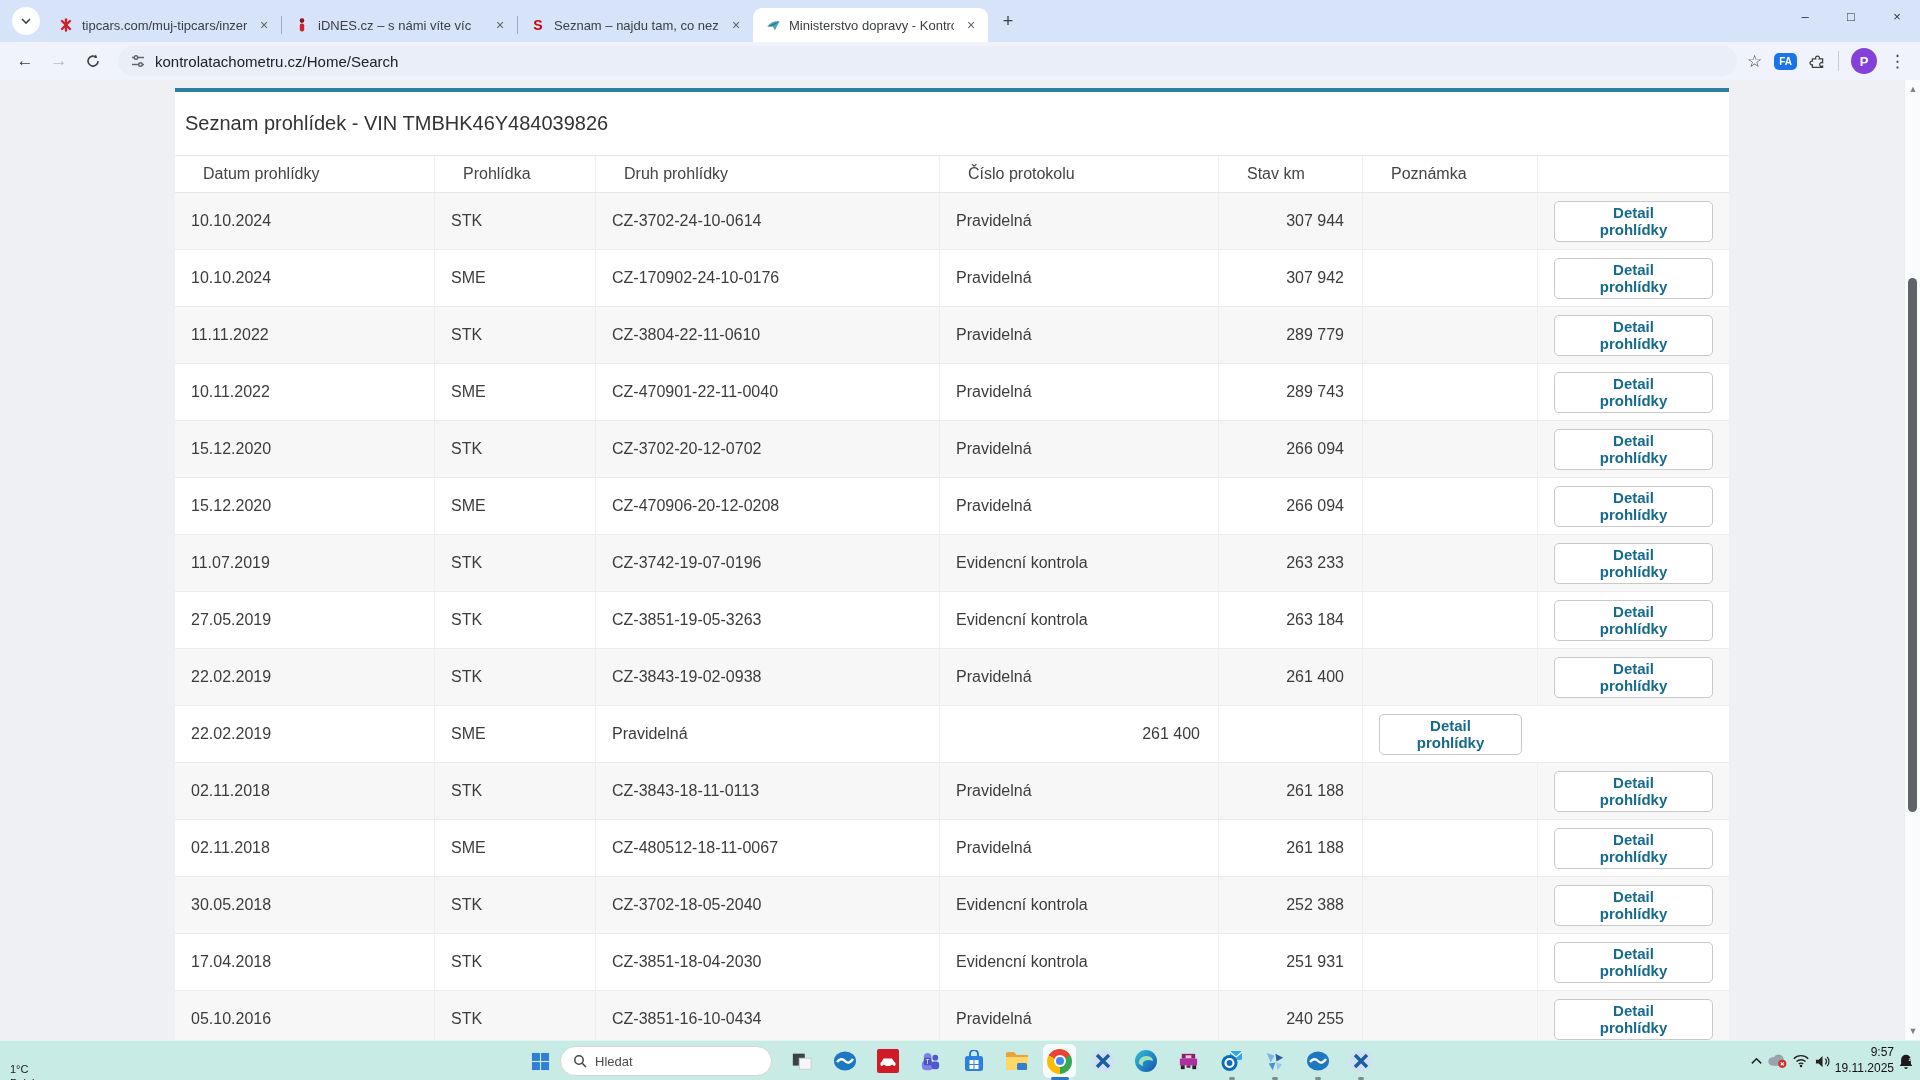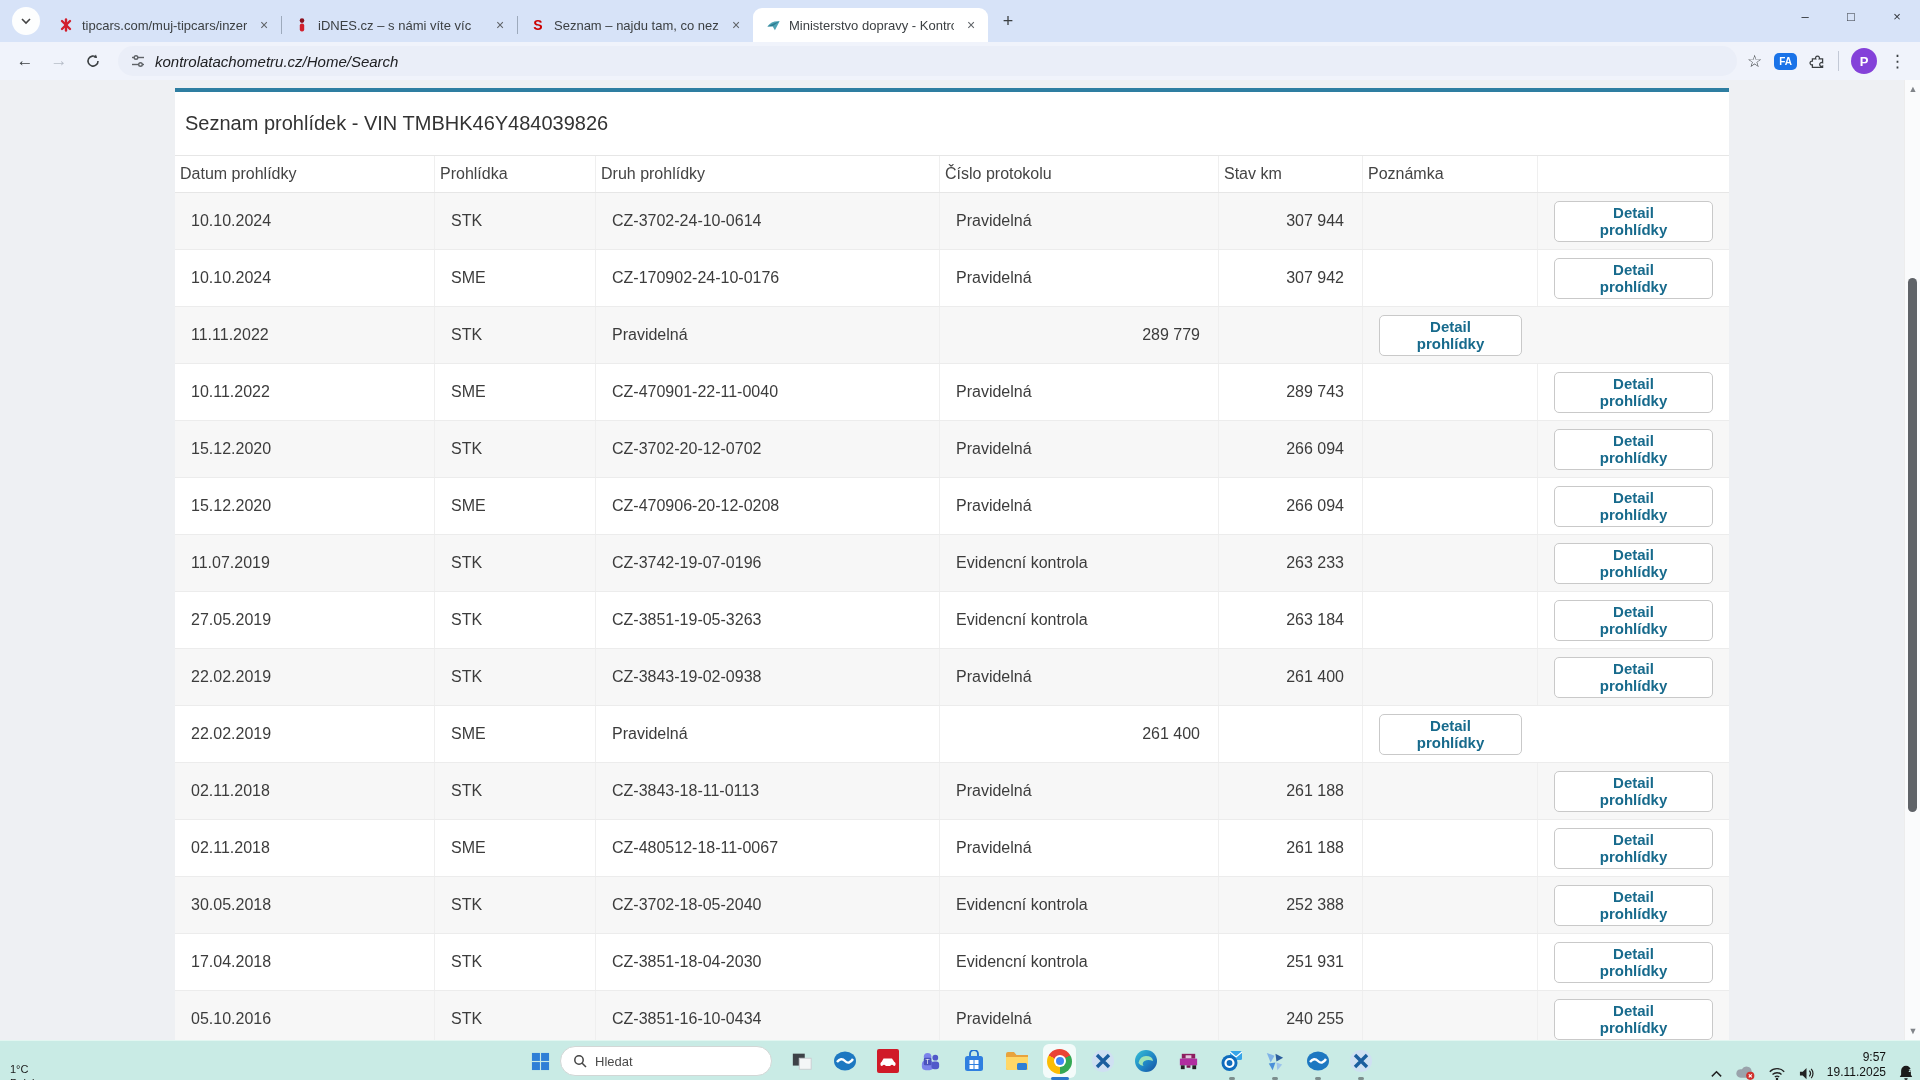--- a/index.html
+++ b/index.html
@@ -26,39 +26,39 @@
   .win-controls { position:absolute; top:0; right:0; height:32px; display:flex; }
   .win-controls span { width:46px; height:32px; display:flex; align-items:center;
     justify-content:center; font-size:13px; color:#30343a; }
 
   .toolbar { position:absolute; top:42px; left:0; right:0; height:38px; background:#f0f3fb;
     display:flex; align-items:center; padding:0 10px; gap:4px; }
   .nav-btn { width:30px; height:30px; display:flex; align-items:center; justify-content:center;
     font-size:17px; color:#3c4043; border-radius:50%; flex:0 0 auto; }
   .nav-btn.disabled { color:#b6bcc7; }
   .omnibox { flex:1; height:30px; margin:0 6px; background:#eaeef8; border-radius:15px;
-    display:flex; align-items:center; padding:0 12px; gap:9px;font-style:italic; }
+    display:flex; align-items:center; padding:0 12px; gap:9px; }
   .omni-url { font-size:15px; color:#202124; }
   .toolbar-right { display:flex; align-items:center; gap:12px; padding-right:4px; }
   .icon-txt { font-size:17px; color:#3c4043; }
   .fa-badge { background:#1a73e8; color:#fff; font-size:10px; font-weight:700;
     padding:3px 5px; border-radius:5px; }
   .tb-divider { width:1px; height:20px; background:#c3c9d6; }
   .avatar { width:26px; height:26px; border-radius:50%; background:#8441d9; color:#fff;
     font-size:13px; font-weight:700; display:flex; align-items:center; justify-content:center; }
 
   
   .page { position:absolute; top:80px; left:0; right:0; bottom:40px; background:#eef0f3; overflow:hidden; }
   .card { position:absolute; left:175px; width:1554px; top:8px; bottom:-10px; background:#fff;
     border-top:4px solid #2e7ea1; }
   .card-title { height:63px; display:flex; align-items:center; padding:8px 10px;
     font-size:20px; color:#333; }
   .grid-row { display:grid; grid-template-columns:260px 161px 344px 279px 144px 175px auto; }
   .thead { border-top:1px solid #e6e6e6; border-bottom:1px solid #e6e6e6; }
-  .th { padding:9px 5px; font-size:16px; color:#444; border-right:1px solid #efefef; }
+  .th { padding:9px 28px; font-size:16px; color:#444; border-right:1px solid #efefef; }
   .th:last-child { border-right:none; }
   .trow { height:57px; align-items:center; border-bottom:1px solid #ececec; }
   .trow.odd { background:#f7f7f7; }
   .td { padding:0 16px; font-size:16px; color:#3c3c3c; border-right:1px solid #efefef;
     height:100%; display:flex; align-items:center; }
   .td:last-child { border-right:none; }
   .c-km { justify-content:flex-end; padding-right:18px; }
   .c-action { justify-content:center; }
   .detail-btn { background:#fff; border:1px solid #c9c9c9; border-radius:5px; height:41px;
     padding:0 24px; font-family:"Liberation Sans",sans-serif; font-size:15px; font-weight:700;
@@ -83,21 +83,21 @@
     border-radius:15px; display:flex; align-items:center; gap:8px; padding:0 12px; margin-right:8px; }
   .search-pill span { font-size:13px; color:#4a4a4a; }
   .app { width:43px; height:40px; display:flex; align-items:center; justify-content:center; position:relative; }
   .app.active-app::before { content:""; position:absolute; inset:3px 5px; background:rgba(255,255,255,.8);
     border-radius:6px; }
   .app.active-app::after { content:""; position:absolute; bottom:1px; left:50%; transform:translateX(-50%);
     width:18px; height:3px; border-radius:2px; background:#2a77c9; }
   .app.running::after { content:""; position:absolute; bottom:1px; left:50%; transform:translateX(-50%);
     width:6px; height:3px; border-radius:2px; background:#7d8e8d; }
   .app svg, .app .glyph { position:relative; }
-  .tray { position:absolute; right:6px; top:0; height:40px; display:flex; align-items:flex-end; gap:12px; }
+  .tray { position:absolute; right:6px; top:0; height:40px; display:flex; align-items:center; gap:4px; }
   .clock { text-align:right; font-size:12px; color:#111; line-height:1.3; }
 </style>
 </head>
 <body>
 
 <div class="tabstrip">
   <div class="tab-search-btn">
     <svg width="12" height="12" viewBox="0 0 12 12">
         <path d="M2 4 L6 8 L10 4" stroke="#444" stroke-width="1.6" fill="none"></path>
       </svg>
@@ -219,20 +219,21 @@
     <div class="td c-km">307 942</div>
     <div class="td"></div>
     <div class="td c-action">
       <button class="detail-btn">Detail prohlídky</button>
     </div>
   </div>
 
   <div class="grid-row trow odd">
     <div class="td">11.11.2022</div>
     <div class="td">STK</div>
+    <div class="td">CZ-3804-22-11-0610</div>
     <div class="td">Pravidelná</div>
     <div class="td c-km">289 779</div>
     <div class="td"></div>
     <div class="td c-action">
       <button class="detail-btn">Detail prohlídky</button>
     </div>
   </div>
 
   <div class="grid-row trow">
     <div class="td">10.11.2022</div>

